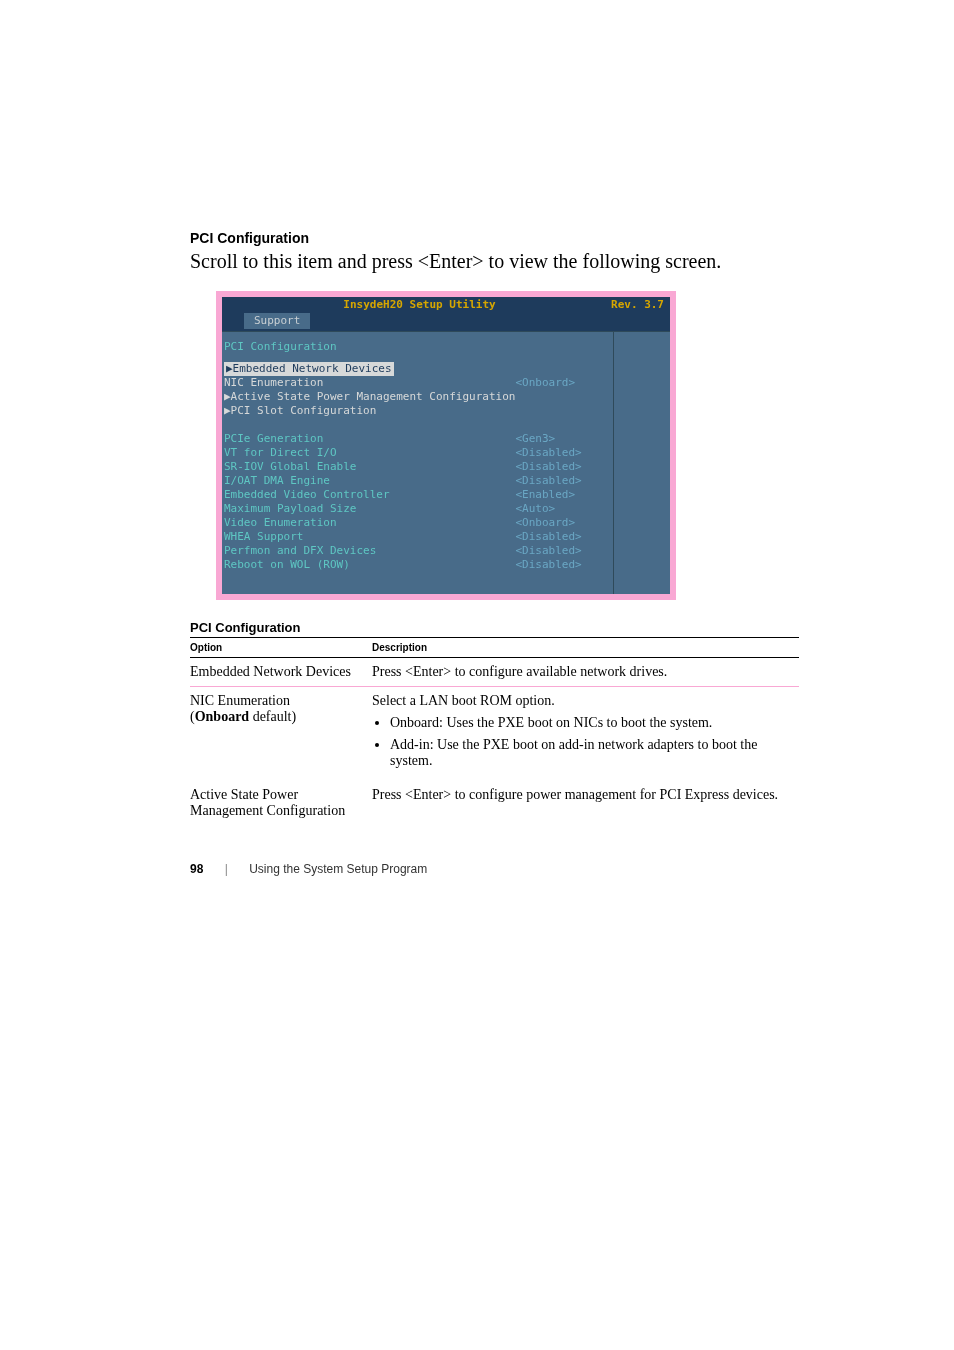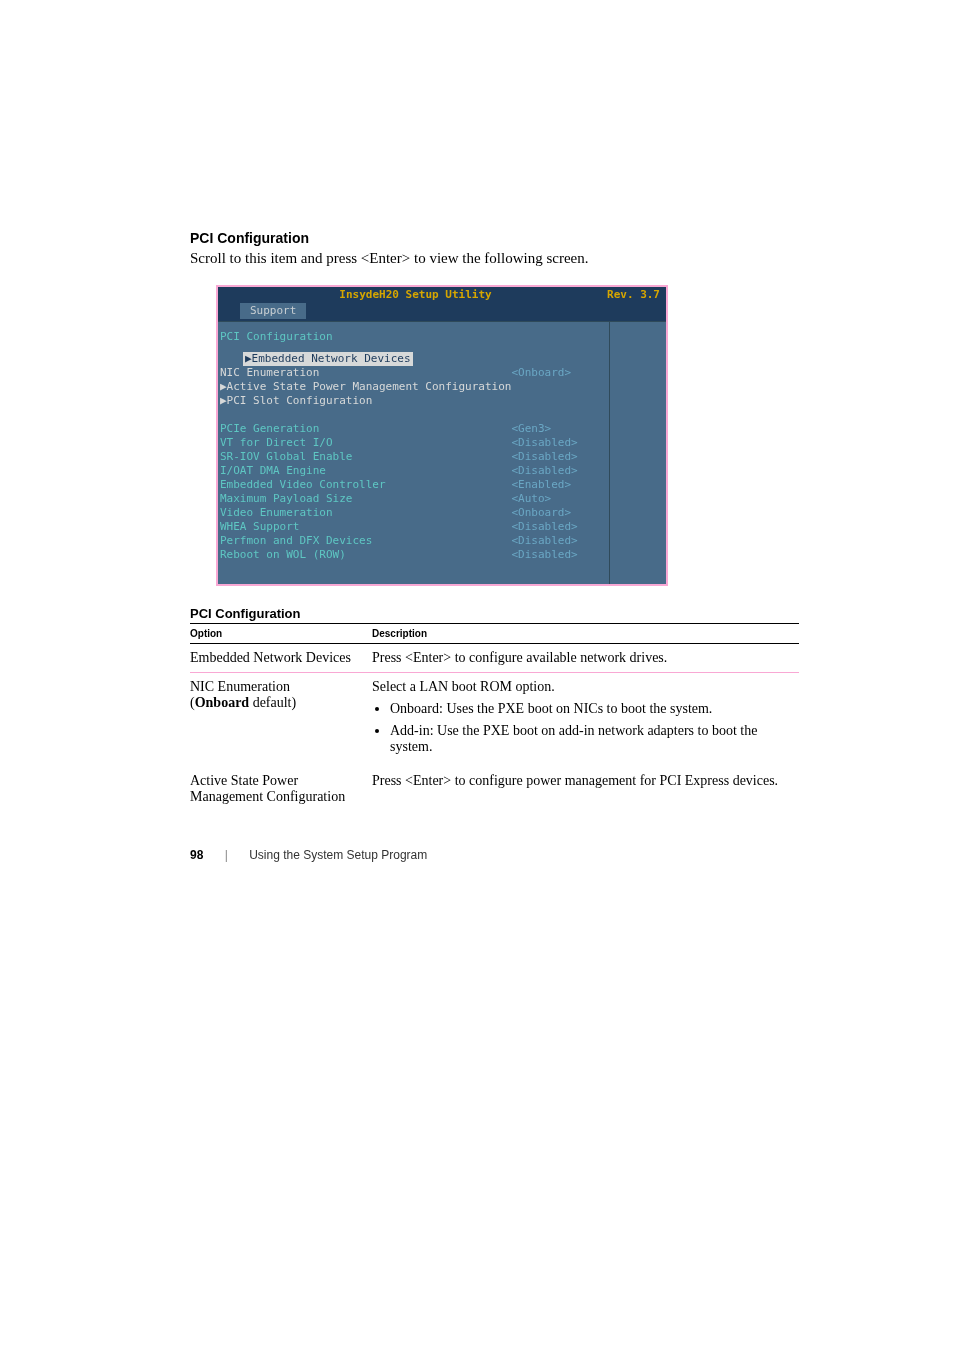--- a/index.html
+++ b/index.html
@@ -16,30 +16,30 @@
     box-sizing: border-box;
   }
   .sec-heading {
     font-family: Arial, Helvetica, sans-serif;
     font-weight: bold;
     font-size: 14px;
     margin: 0 0 4px 0;
   }
   .intro {
     font-family: "Times New Roman", Times, serif;
-    font-size: 15px;
+    font-size: 20px;
     margin: 0 0 18px 0;
   }
   .bios-shot {
     margin-left: 26px;
     width: 448px;
     font-family: "Lucida Console", Monaco, monospace;
     font-size: 11px;
     line-height: 14px;
-    border: 2px solid #f9a8d4;
+    border: 6px solid #f9a8d4;
     background: #1e3b5c;
     color: #6aa7c4;
   }
   .bios-titlebar {
     display: flex;
     align-items: center;
     color: #d6a600;
     background: #1e3b5c;
     padding: 1px 6px 1px 6px;
     font-weight: bold;
@@ -75,21 +75,20 @@
   .bios-row { display: flex; }
   .bios-label { flex: 1; white-space: pre; }
   .bios-val { flex: 0 0 90px; color: #6aa7c4; white-space: pre; }
   .lbl-white { color: #d7d9d9; }
   .lbl-teal  { color: #5ec7c3; }
   .hl {
     background: #d7d9d9;
     color: #1e3b5c;
     display: inline-block;
     padding: 0 2px;
-    margin-left: 23px;
   }
   .subhead {
     color: #5ec7c3;
     margin: 2px 0 4px 0;
   }
   .gap { height: 14px; }
   .sm-gap { height: 4px; }
 
   .table-wrap { margin-top: 20px; }
   .tbl-title {

